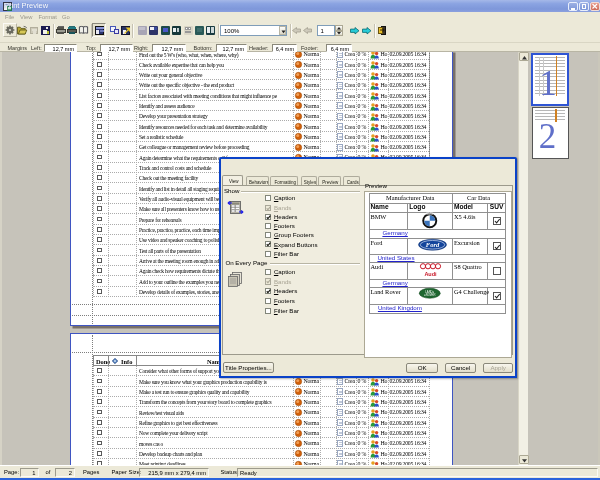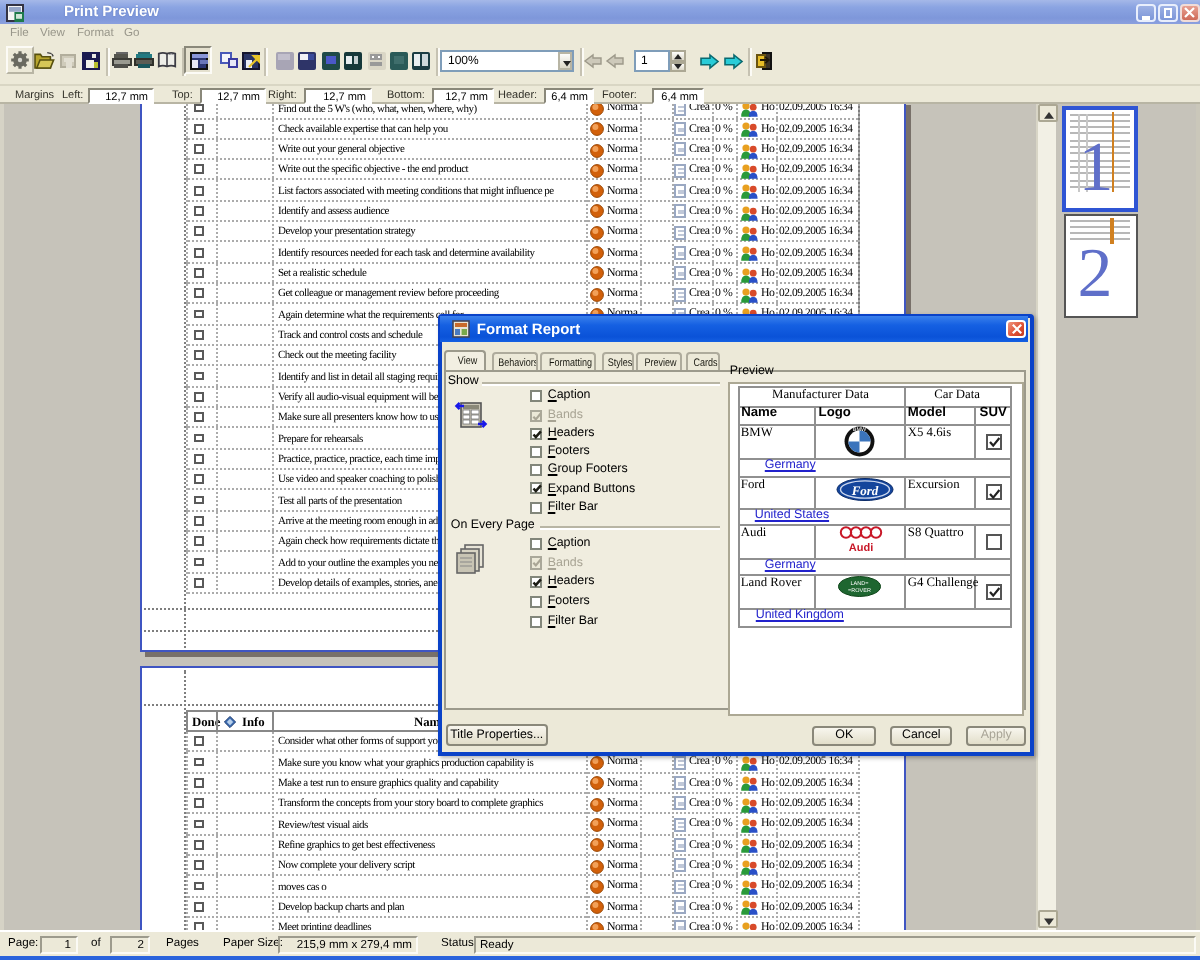--- a/index.html
+++ b/index.html
@@ -12,21 +12,21 @@
 svg{position:absolute;overflow:visible;}
 </style></head><body>
 
 <div style="left:0;top:0;width:600px;height:11.5px;background:linear-gradient(180deg,#a5b8e8 0%,#8ba4e2 30%,#7e97da 75%,#8ba0de 100%);">
 <svg style="left:3px;top:1.5px" width="10" height="9" viewBox="0 0 10 9">
       <rect x="0.5" y="0.5" width="8" height="8" fill="#f4f4f4" stroke="#334" stroke-width="1"></rect>
       <rect x="1.5" y="1.5" width="6" height="2.4" fill="#96a6c8"></rect>
       <path d="M4.2 4 L9 4 L9 9 L4.2 9 Z" fill="#1e7a4a"></path>
       <rect x="5" y="5" width="3" height="2.4" fill="#cfe4d6"></rect>
     </svg>
-<div class="t" style="left:32px;top:2px;font-size:7.5px;font-weight:bold;color:#fff;text-shadow:0 0 1px #5b78c0;">Print Preview</div>
+<div class="t" style="left:4px;top:2px;font-size:7.5px;font-weight:normal;color:#fff;text-shadow:0 0 1px #5b78c0;">Print Preview</div>
 <div style="left:567.5px;top:1.8px;width:10px;height:8.8px;background:linear-gradient(180deg,#9db1e4,#7d96d8);border:1px solid #e8eefc;border-radius:2px;">
       <div style="left:2px;top:5.2px;width:4.5px;height:1.6px;background:#fff;"></div>
     </div>
 <div style="left:579px;top:1.8px;width:10px;height:8.8px;background:linear-gradient(180deg,#9db1e4,#7d96d8);border:1px solid #e8eefc;border-radius:2px;">
       <div style="left:1.8px;top:1.6px;width:4.6px;height:4.4px;border:1px solid #fff;border-top-width:1.8px;"></div>
     </div>
 <div style="left:590.2px;top:1.8px;width:9.5px;height:8.8px;background:linear-gradient(180deg,#e8a092,#ce6a58);border:1px solid #f0dcd8;border-radius:2px;">
       <svg style="left:0;top:0" width="8" height="7" viewBox="0 0 8 7">
         <path d="M1.5 1 L6 5.5 M6 1 L1.5 5.5" stroke="#fff" stroke-width="1.1"></path>
       </svg>
@@ -1119,34 +1119,20 @@
 <div class="sunk" style="left:139px;top:1.5px;width:70px;height:9.5px;">
       <div class="t" style="right:2px;top:1.4px;font-size:5.8px;">215,9 mm x 279,4 mm</div>
     </div>
 <div class="t" style="left:220.5px;top:3px;font-size:5.8px;">Status:</div>
 <div class="sunk" style="left:236.5px;top:1.5px;width:361px;height:9.5px;">
       <div class="t" style="left:2.5px;top:1.4px;font-size:5.8px;">Ready</div>
     </div>
 </div>
 <div style="left:0;top:478px;width:600px;height:2px;background:#2a63dc;"></div>
 <div style="left:219px;top:157px;width:298px;height:221px;background:#ECE9D8;border:2.6px solid #0a42c8;border-radius:2px 2px 0 0;box-shadow:1px 1px 2px rgba(0,0,0,0.3);">
-<div style="left:-0.6px;top:-0.6px;width:293.6px;height:12.4px;background:linear-gradient(180deg,#3a80ec 0%,#1560e2 35%,#0a52d8 80%,#1560e2 100%);">
-<svg style="left:6px;top:1.8px" width="9" height="9" viewBox="0 0 9 9">
-        <rect x="0.5" y="0.5" width="8" height="8" fill="#e8e4d4" stroke="#445" stroke-width="0.8"></rect>
-        <rect x="1.5" y="1.5" width="6" height="2" fill="#c86a2a"></rect>
-        <rect x="1.5" y="4.5" width="2.5" height="3" fill="#4a7ac0"></rect>
-        <rect x="4.8" y="4.5" width="2.7" height="3" fill="#7aa84a"></rect>
-      </svg>
-<div class="t" style="left:18px;top:2.4px;font-size:7.5px;font-weight:bold;color:#fff;">Format Report</div>
-<div style="left:283px;top:1.2px;width:9.6px;height:9.6px;background:linear-gradient(135deg,#f0957e,#dd4e33 60%,#c03a20);border:1px solid #fff;border-radius:2px;">
-        <svg style="left:0.2px;top:0.2px" width="7" height="7" viewBox="0 0 7 7">
-          <path d="M1.4 1.4 L5.6 5.6 M5.6 1.4 L1.4 5.6" stroke="#fff" stroke-width="1.1"></path>
-        </svg>
-      </div>
-</div>
 <div style="left:0.9px;top:15.7px;width:21.5px;height:10.7px;background:#f2efe2;border:1px solid #9c9a8c;border-bottom:none;border-radius:2px 2px 0 0;z-index:3;overflow:hidden;">
       <div class="t" style="left:0;width:21.5px;text-align:center;top:2.6px;font-size:5.5px;position:absolute;transform:scaleX(0.82);transform-origin:50% 0;color:#1a1a12;">View</div>
     </div>
 <div style="left:24.6px;top:17.0px;width:23px;height:9.4px;background:#ece9d8;border:1px solid #aeab9c;border-bottom:none;border-radius:2px 2px 0 0;z-index:1;overflow:hidden;">
       <div class="t" style="left:0;width:23px;text-align:center;top:2.0px;font-size:5.5px;position:absolute;transform:scaleX(0.82);transform-origin:50% 0;color:#1a1a12;">Behaviors</div>
     </div>
 <div style="left:48.8px;top:17.0px;width:28.6px;height:9.4px;background:#ece9d8;border:1px solid #aeab9c;border-bottom:none;border-radius:2px 2px 0 0;z-index:1;overflow:hidden;">
       <div class="t" style="left:0;width:28.6px;text-align:center;top:2.0px;font-size:5.5px;position:absolute;transform:scaleX(0.82);transform-origin:50% 0;color:#1a1a12;">Formatting</div>
     </div>
 <div style="left:79.6px;top:17.0px;width:16px;height:9.4px;background:#ece9d8;border:1px solid #aeab9c;border-bottom:none;border-radius:2px 2px 0 0;z-index:1;overflow:hidden;">

